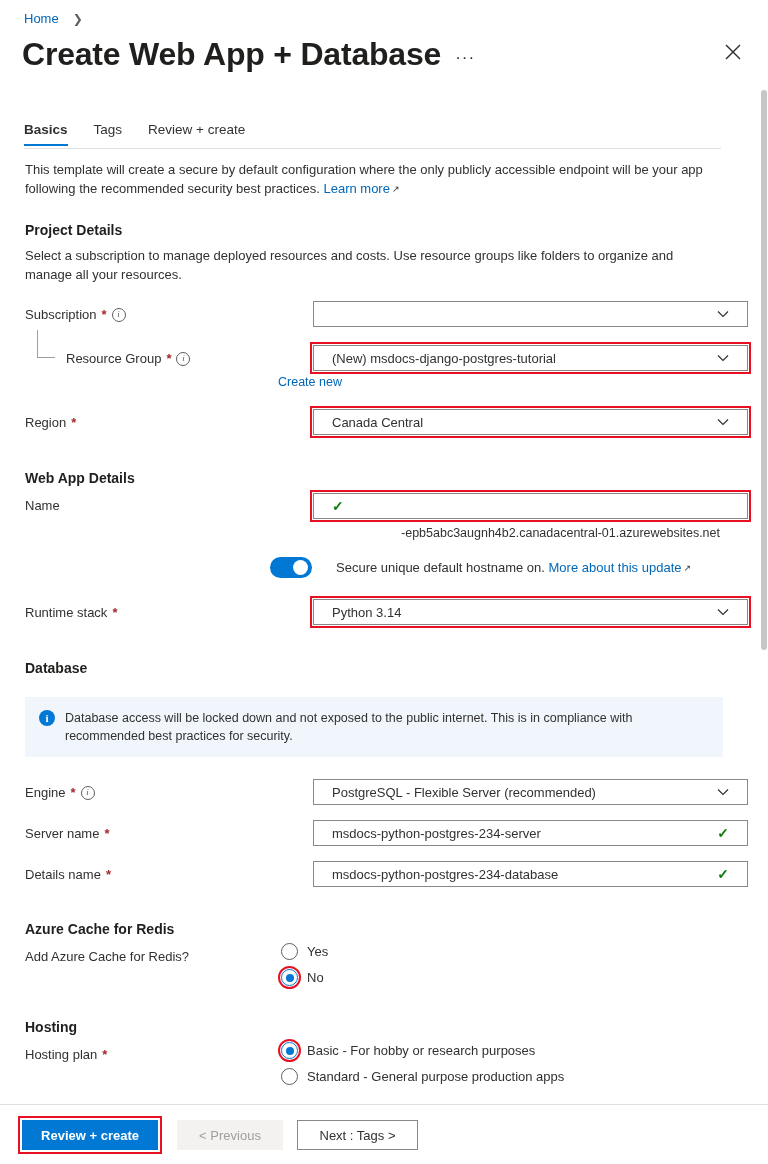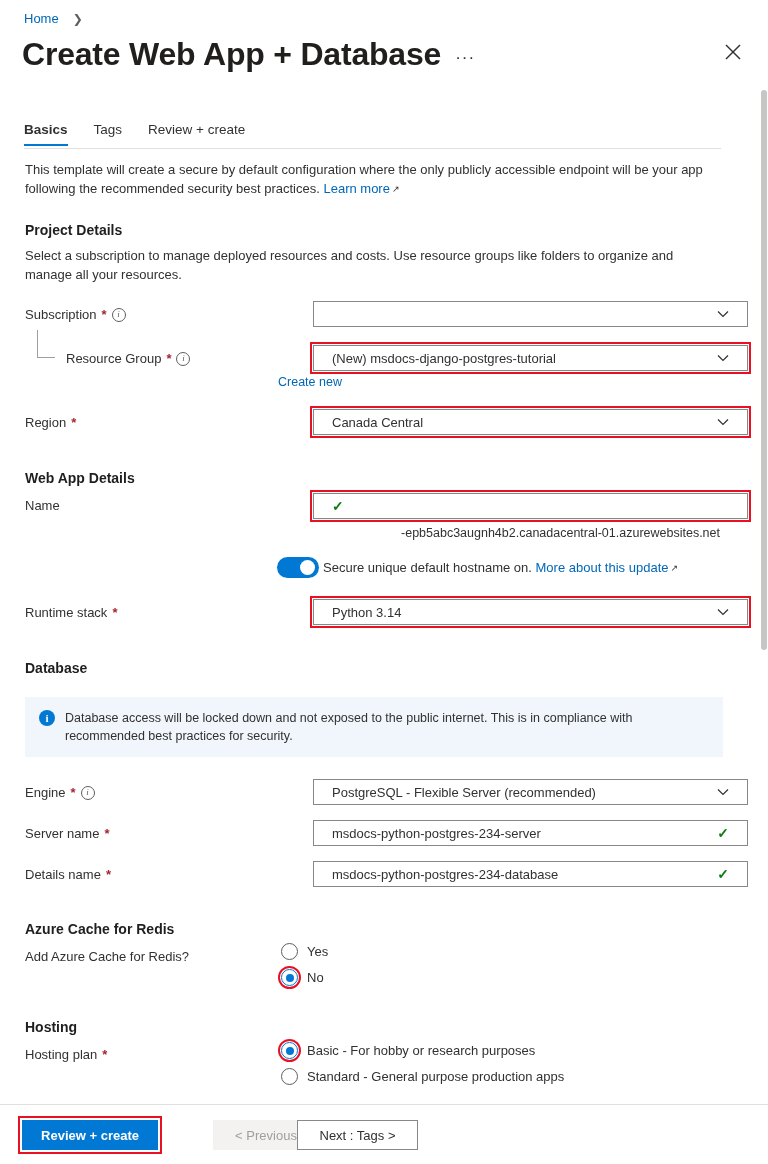--- a/index.html
+++ b/index.html
@@ -133,22 +133,22 @@
   .banner .icon {
     width: 16px; height: 16px; border-radius: 50%;
     background: #0078d4; color: #fff; font-size: 11px; font-weight: bold;
     display: flex; align-items: center; justify-content: center;
     font-family: "Liberation Serif", serif; flex: none; margin-top: 1px;
   }
   .banner .txt { font-size: 12.5px; line-height: 18px; color: #323130; }
 
   
   .toggle-row {
-    position: absolute; left: 277px; top: 557px;
-    display: flex; align-items: center; gap: 4px; text-align: right;
+    position: absolute; left: 270px; top: 557px;
+    display: flex; align-items: center; gap: 24px; text-align: right;
   }
   .toggle {
     width: 42px; height: 21px; border-radius: 11px; background: #0078d4;
     position: relative; cursor: pointer; flex: none;
   }
   .toggle .knob {
     position: absolute; top: 3px; right: 4px;
     width: 15px; height: 15px; border-radius: 50%; background: #fff;
   }
   .toggle-text { font-size: 13px; color: #323130; }
@@ -384,17 +384,17 @@
     <span>Standard - General purpose production apps</span>
   </div>
 
   <div class="scrollbar">
     <div class="thumb"></div>
   </div>
 
   <div class="footer">
     <div class="btn btn-primary" style="left:22px; top:15px; width:136px;">Review + create</div>
     <div class="btn-hl-box" style="left:18px; top:11px; width:144px; height:38px;"></div>
-    <div class="btn btn-secondary" style="left:177px; top:15px; width:106px;margin-left:36px;">&lt; Previous</div>
+    <div class="btn btn-secondary" style="left:177px; top:15px; width:106px;">&lt; Previous</div>
     <div class="btn btn-tertiary" style="left:297px; top:15px; width:121px;">Next : Tags &gt;</div>
   </div>
 
 </div>
 
 </body></html>

